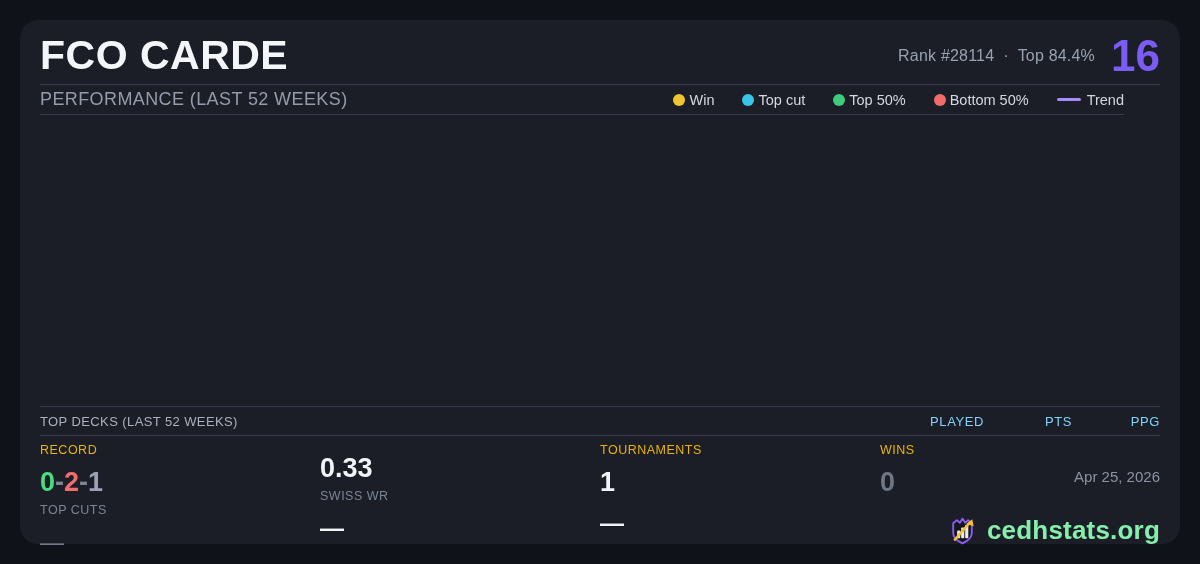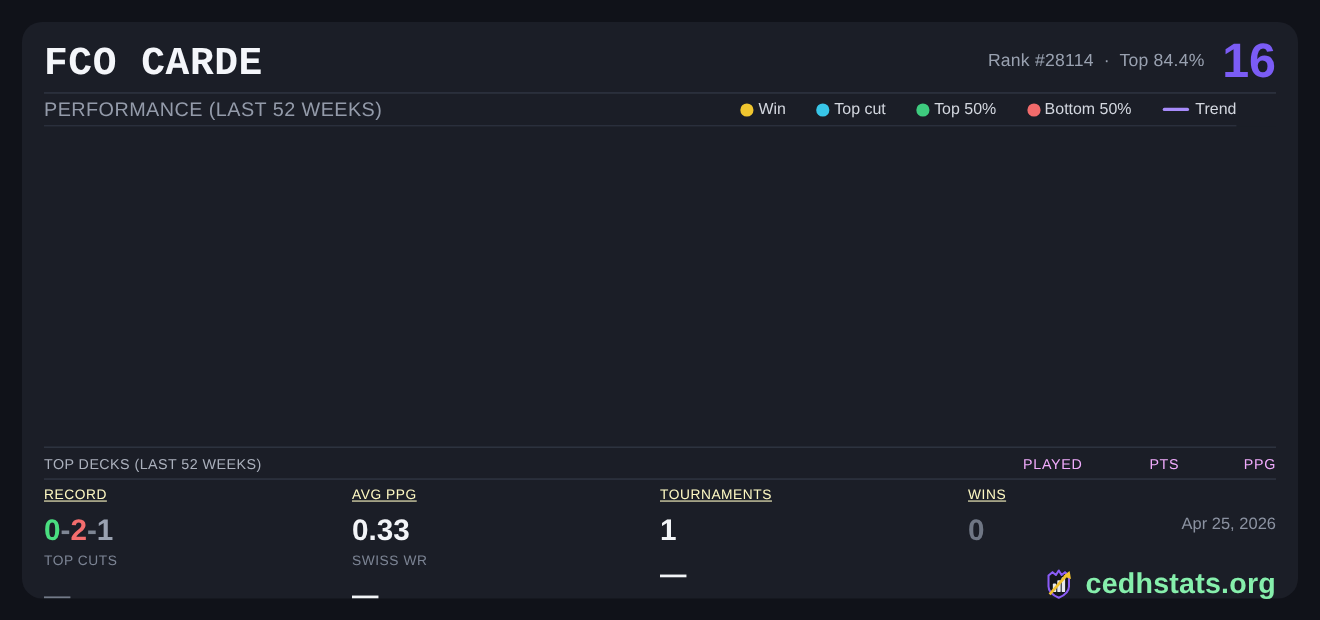--- a/index.html
+++ b/index.html
@@ -21,22 +21,22 @@
   }
   .divider{height:1px;background:#363c4b;flex:none;}
 
   
   .header{
     height:64px;flex:none;
     display:flex;align-items:flex-end;justify-content:space-between;
     padding-bottom:8px;box-sizing:border-box;
   }
   .title{
-    font-size:36px;font-weight:800;color:#f4f6fa;
-    letter-spacing:0.5px;line-height:1;margin:0;font-family:Liberation Mono, monospace;
+    font-size:41px;font-weight:800;color:#f4f6fa;
+    letter-spacing:0.5px;line-height:1;margin:0;
   }
   .header-right{display:flex;align-items:center;justify-content:center;}
   .rank-text{font-size:16px;color:#99a1b0;letter-spacing:0.2px;}
   .rank-sep{font-size:16px;color:#99a1b0;margin:0 9px;}
   .score{
     font-size:44px;font-weight:700;color:#7b5cf5;
     line-height:0.9;margin-left:16px;
   }
 
   
@@ -60,29 +60,29 @@
   
   .chart-area{height:291px;flex:none;background:#1b1e27;}
 
   
   .decks-row{
     height:28px;flex:none;
     display:flex;align-items:center;justify-content:space-between;
   }
   .decks-title{font-size:13px;color:#aab0bc;letter-spacing:0.4px;}
   .decks-cols{display:flex;align-items:center;}
-  .decks-col{font-size:13px;color:#f0abfc;letter-spacing:0.6px;margin-left:48px;min-width:40px;text-align:right;}
+  .decks-col{font-size:13px;color:#7dd3fc;letter-spacing:0.6px;margin-left:48px;min-width:40px;text-align:right;}
 
   
   .stats{
     flex:1;position:relative;
     display:grid;grid-template-columns:repeat(4,1fr);
     padding-top:7px;box-sizing:border-box;
   }
-  .stat .stat-label{font-size:12.5px;color:#fef9c3;letter-spacing:0.5px;text-decoration:underline;}
+  .stat .stat-label{font-size:12.5px;color:#eab308;letter-spacing:0.5px;}
   .stat .stat-value{font-size:27px;font-weight:700;color:#f2f4f7;line-height:1.15;margin-top:10px;}
   .stat .stat-sublabel{font-size:12.5px;color:#7c8494;letter-spacing:0.5px;margin-top:5px;}
   .stat .stat-subvalue{font-size:24px;line-height:1;margin-top:13px;letter-spacing:-1px;}
   .sub-muted{color:#737a88;font-weight:400;}
   .sub-strong{color:#f2f4f7;font-weight:700;}
   .rec-win{color:#4ade80;}
   .rec-sep{color:#7e8694;}
   .rec-loss{color:#f36d6d;}
   .rec-draw{color:#9aa2b1;}
   .value-muted{color:#6f7684 !important;}
@@ -158,21 +158,20 @@
   <div class="stats">
 
     <div class="stat">
       <div class="stat-label">RECORD</div>
       <div class="stat-value"><span class="rec-win">0</span><span class="rec-sep">-</span><span class="rec-loss">2</span><span class="rec-sep">-</span><span class="rec-draw">1</span></div>
       <div class="stat-sublabel">TOP CUTS</div>
       <div class="stat-subvalue sub-muted">—</div>
     </div>
 
     <div class="stat">
-      <div class="stat-label">AVG PPG</div>
       <div class="stat-value">0.33</div>
       <div class="stat-sublabel">SWISS WR</div>
       <div class="stat-subvalue sub-strong">—</div>
     </div>
 
     <div class="stat">
       <div class="stat-label">TOURNAMENTS</div>
       <div class="stat-value">1</div>
       <div class="stat-subvalue sub-strong">—</div>
     </div>

